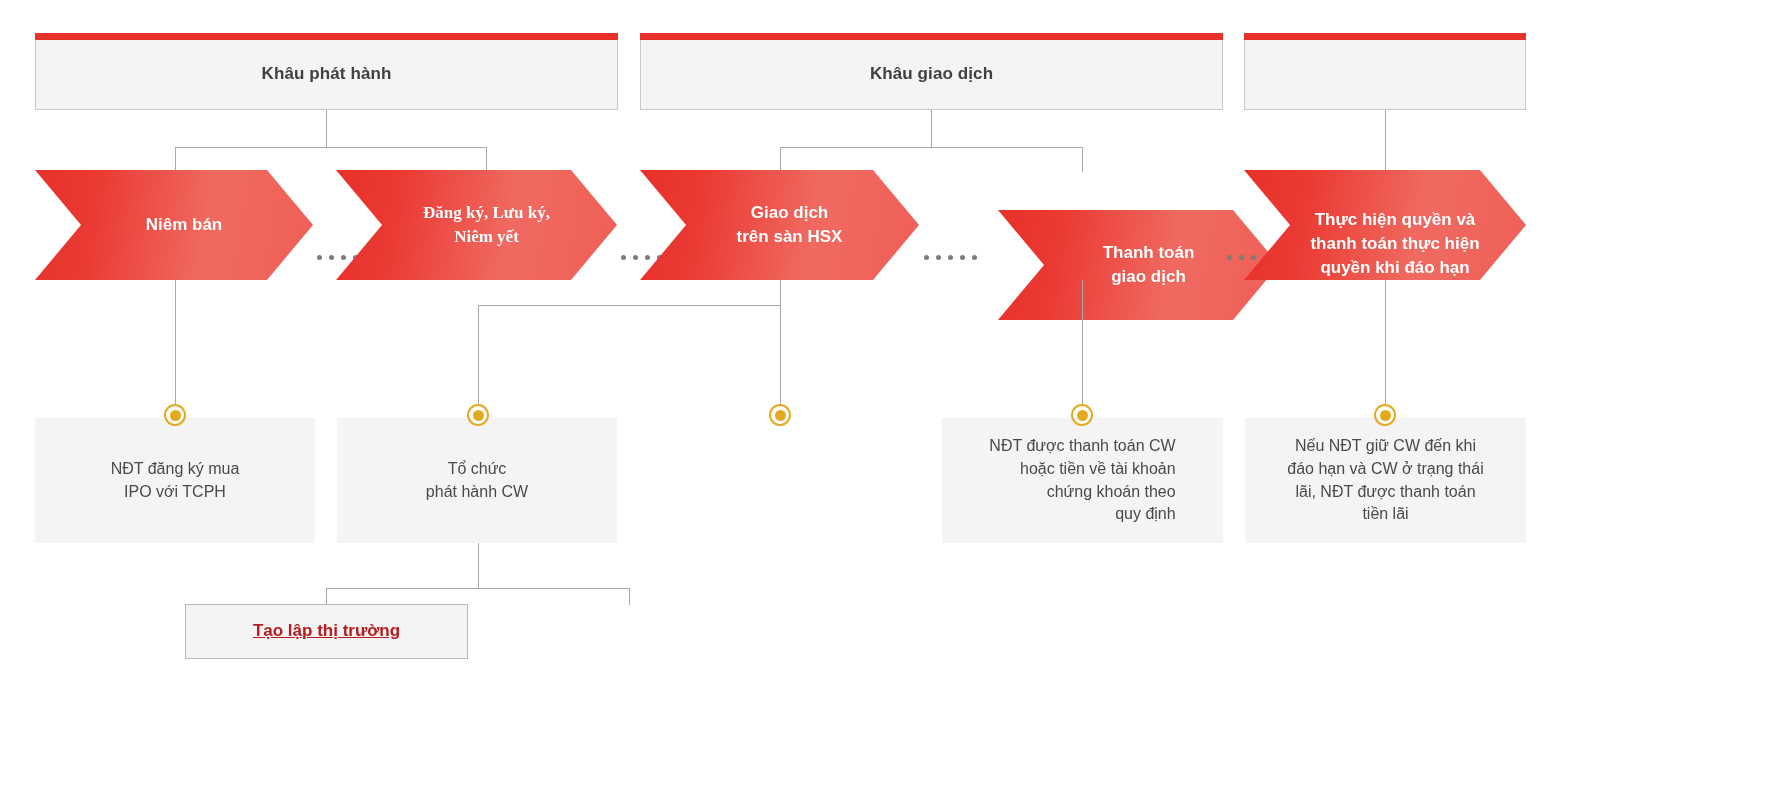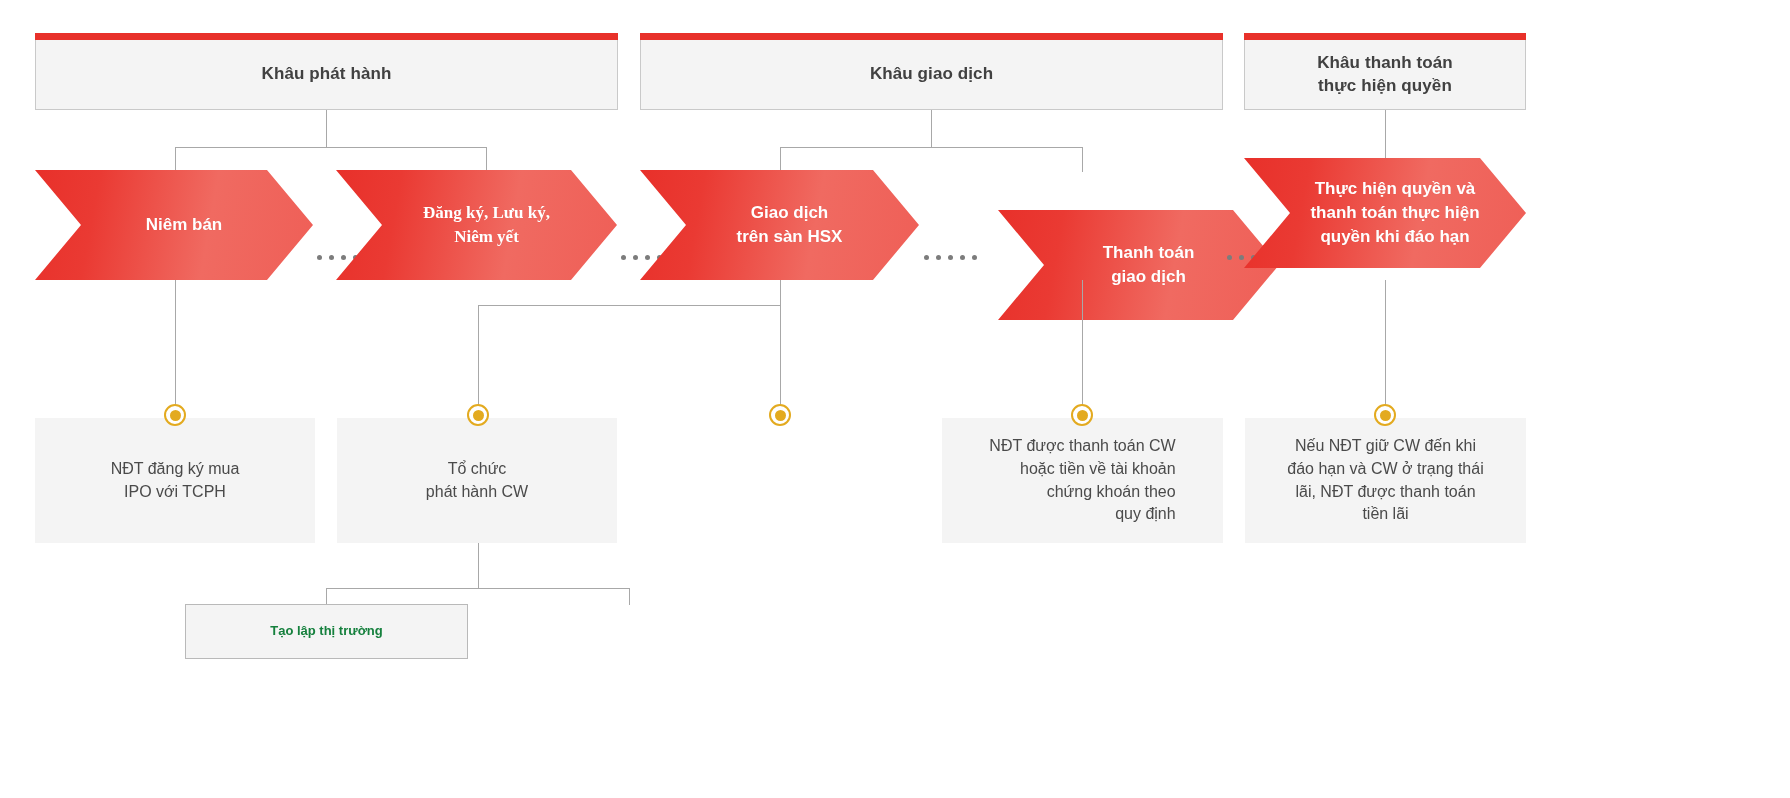--- a/index.html
+++ b/index.html
@@ -118,44 +118,44 @@
   .gold-box {
     position: absolute;
     background: #f4f4f4;
     border: 1px solid #b9b9b9;
     display: flex;
     align-items: center;
     justify-content: center;
     text-align: center;
   }
   .gold-text {
-    font-size: 13px;
+    font-size: 17px;
     font-weight: bold;
-    color: #15803d;
+    color: #b91c1c;
     line-height: 1.3;
+    text-decoration: underline;
   }
 </style>
 </head>
 <body>
 
 <div id="stage">
 
   <div class="phase-box" style="left:35px; top:40px; width:583px; height:70px;">
     <span class="phase-cap"></span>
     <span class="phase-label">Khâu phát hành</span>
   </div>
 
   <div class="phase-box" style="left:640px; top:40px; width:583px; height:70px;">
     <span class="phase-cap"></span>
     <span class="phase-label">Khâu giao dịch</span>
   </div>
 
   <div class="phase-box" style="left:1244px; top:40px; width:282px; height:70px;">
     <span class="phase-cap"></span>
-    <span class="phase-label">Khâu thanh toán<br>thực hiện quyền</span>
   </div>
 
   <div class="ln v" style="left:326px; top:110px; height:37px;"></div>
   <div class="ln h" style="left:175px; top:147px; width:312px;"></div>
   <div class="ln v" style="left:175px; top:147px; height:25px;"></div>
   <div class="ln v" style="left:486px; top:147px; height:25px;"></div>
 
   <div class="ln v" style="left:931px; top:110px; height:37px;"></div>
   <div class="ln h" style="left:780px; top:147px; width:303px;"></div>
   <div class="ln v" style="left:780px; top:147px; height:25px;"></div>
@@ -200,21 +200,21 @@
     <span class="chev-label">Thanh toán<br>giao dịch</span>
   </div>
   <div class="dots" style="left:1227px; top:255px;">
     <i></i>
       <i></i>
       <i></i>
       <i></i>
       <i></i>
   </div>
 
-  <div class="chev" style="left:1244px; top:158px; width:282px; height:110px;">
+  <div class="chev" style="left:1244px; top:170px; width:282px; height:110px;align-items:flex-end;">
     <span class="chev-label">Thực hiện quyền và<br>thanh toán thực hiện<br>quyền khi đáo hạn</span>
   </div>
 
   <div class="ln v" style="left:175px; top:280px; height:135px;"></div>
 
   <div class="ln v" style="left:780px; top:280px; height:25px;"></div>
   <div class="ln h" style="left:478px; top:305px; width:303px;"></div>
   <div class="ln v" style="left:478px; top:305px; height:110px;"></div>
   <div class="ln v" style="left:780px; top:305px; height:110px;"></div>
 

